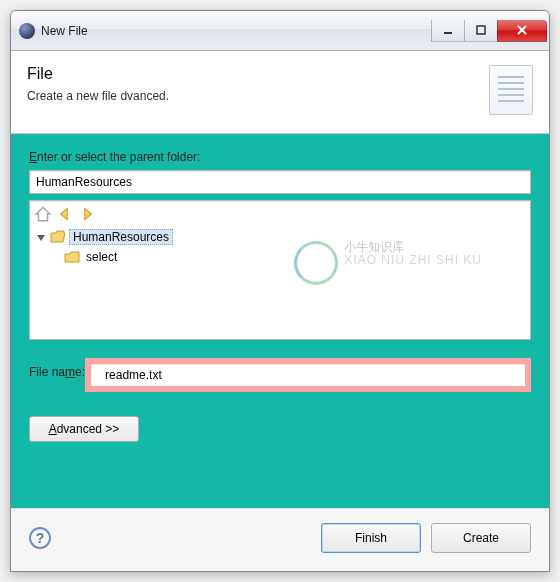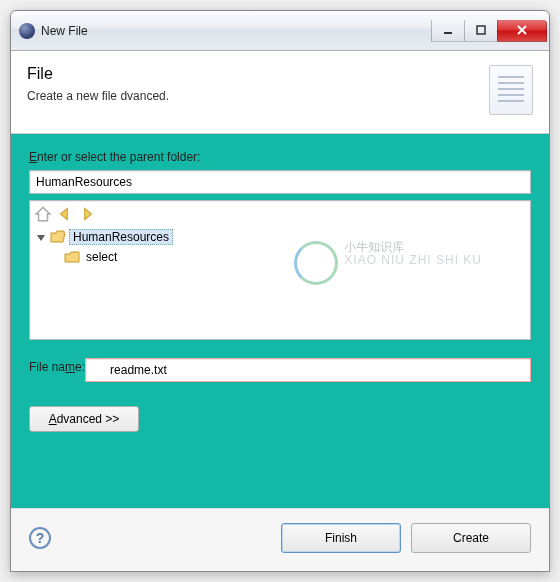--- a/index.html
+++ b/index.html
@@ -25,26 +25,26 @@
 .tree-tools{display:flex;gap:4px;padding:2px 0 4px 2px}
 .tool{width:18px;height:18px;display:flex;align-items:center;justify-content:center}
 .tree{padding:0 4px}
 .tree-row{display:flex;align-items:center;height:20px;gap:3px}
 .tree-row.selected .lbl{background:#d6e5f5;border:1px dotted #7aa}
 .tree-row .expander{width:11px;height:11px}
 .tree-row.child{padding-left:28px}
 .folder-icon{width:16px;height:14px}
 .lbl{padding:0 3px}
 .filename-row{display:flex;align-items:center;margin-top:18px;}
-.filename-row input{flex:1;border:1px solid #fca5a5;padding:4px 24px;box-shadow:inset 1px 1px 0 #e8e8e8}
+.filename-row input{flex:1;border:6px solid #fca5a5;padding:4px 14px;box-shadow:inset 1px 1px 0 #e8e8e8}
 .adv-btn{margin-top:24px;width:110px;height:26px;border:1px solid #adadad;background:linear-gradient(#f8f8f8,#e8e8e8);border-radius:3px;cursor:pointer}
 .footer{border-top:1px solid #ddd;padding:14px 18px 18px;display:flex;align-items:center;background:#f6f6f6}
 .help-icon{width:22px;height:22px;border:2px solid #6b8fbf;border-radius:50%;color:#5478a8;display:flex;align-items:center;justify-content:center;font-weight:bold;font-size:14px}
 .footer .spacer{flex:1}
-.footer button{width:120px;height:30px;margin-left:10px;border:1px solid #adadad;background:linear-gradient(#f9f9f9,#e7e7e7);border-radius:3px;cursor:pointer}
+.footer button{width:100px;height:30px;margin-left:10px;border:1px solid #adadad;background:linear-gradient(#f9f9f9,#e7e7e7);border-radius:3px;cursor:pointer}
 .footer button.finish{border:1px solid #5f93c7;box-shadow:0 0 0 1px #bcd6ef inset}
 .watermark{position:absolute;right:48px;top:40px;opacity:.6;display:flex;align-items:flex-start;gap:6px;pointer-events:none}
 .watermark .circ{width:44px;height:44px;border:3px solid #6fc08f;border-left-color:#4aa3d4;border-radius:50%}
 .watermark .txt{color:#9aa0a6;font-size:12px;line-height:1.1}
 .watermark .txt small{font-size:12px;letter-spacing:1px;color:#b5bac0}
 u{text-decoration:underline}
 </style>
 </head>
 <body>
 

